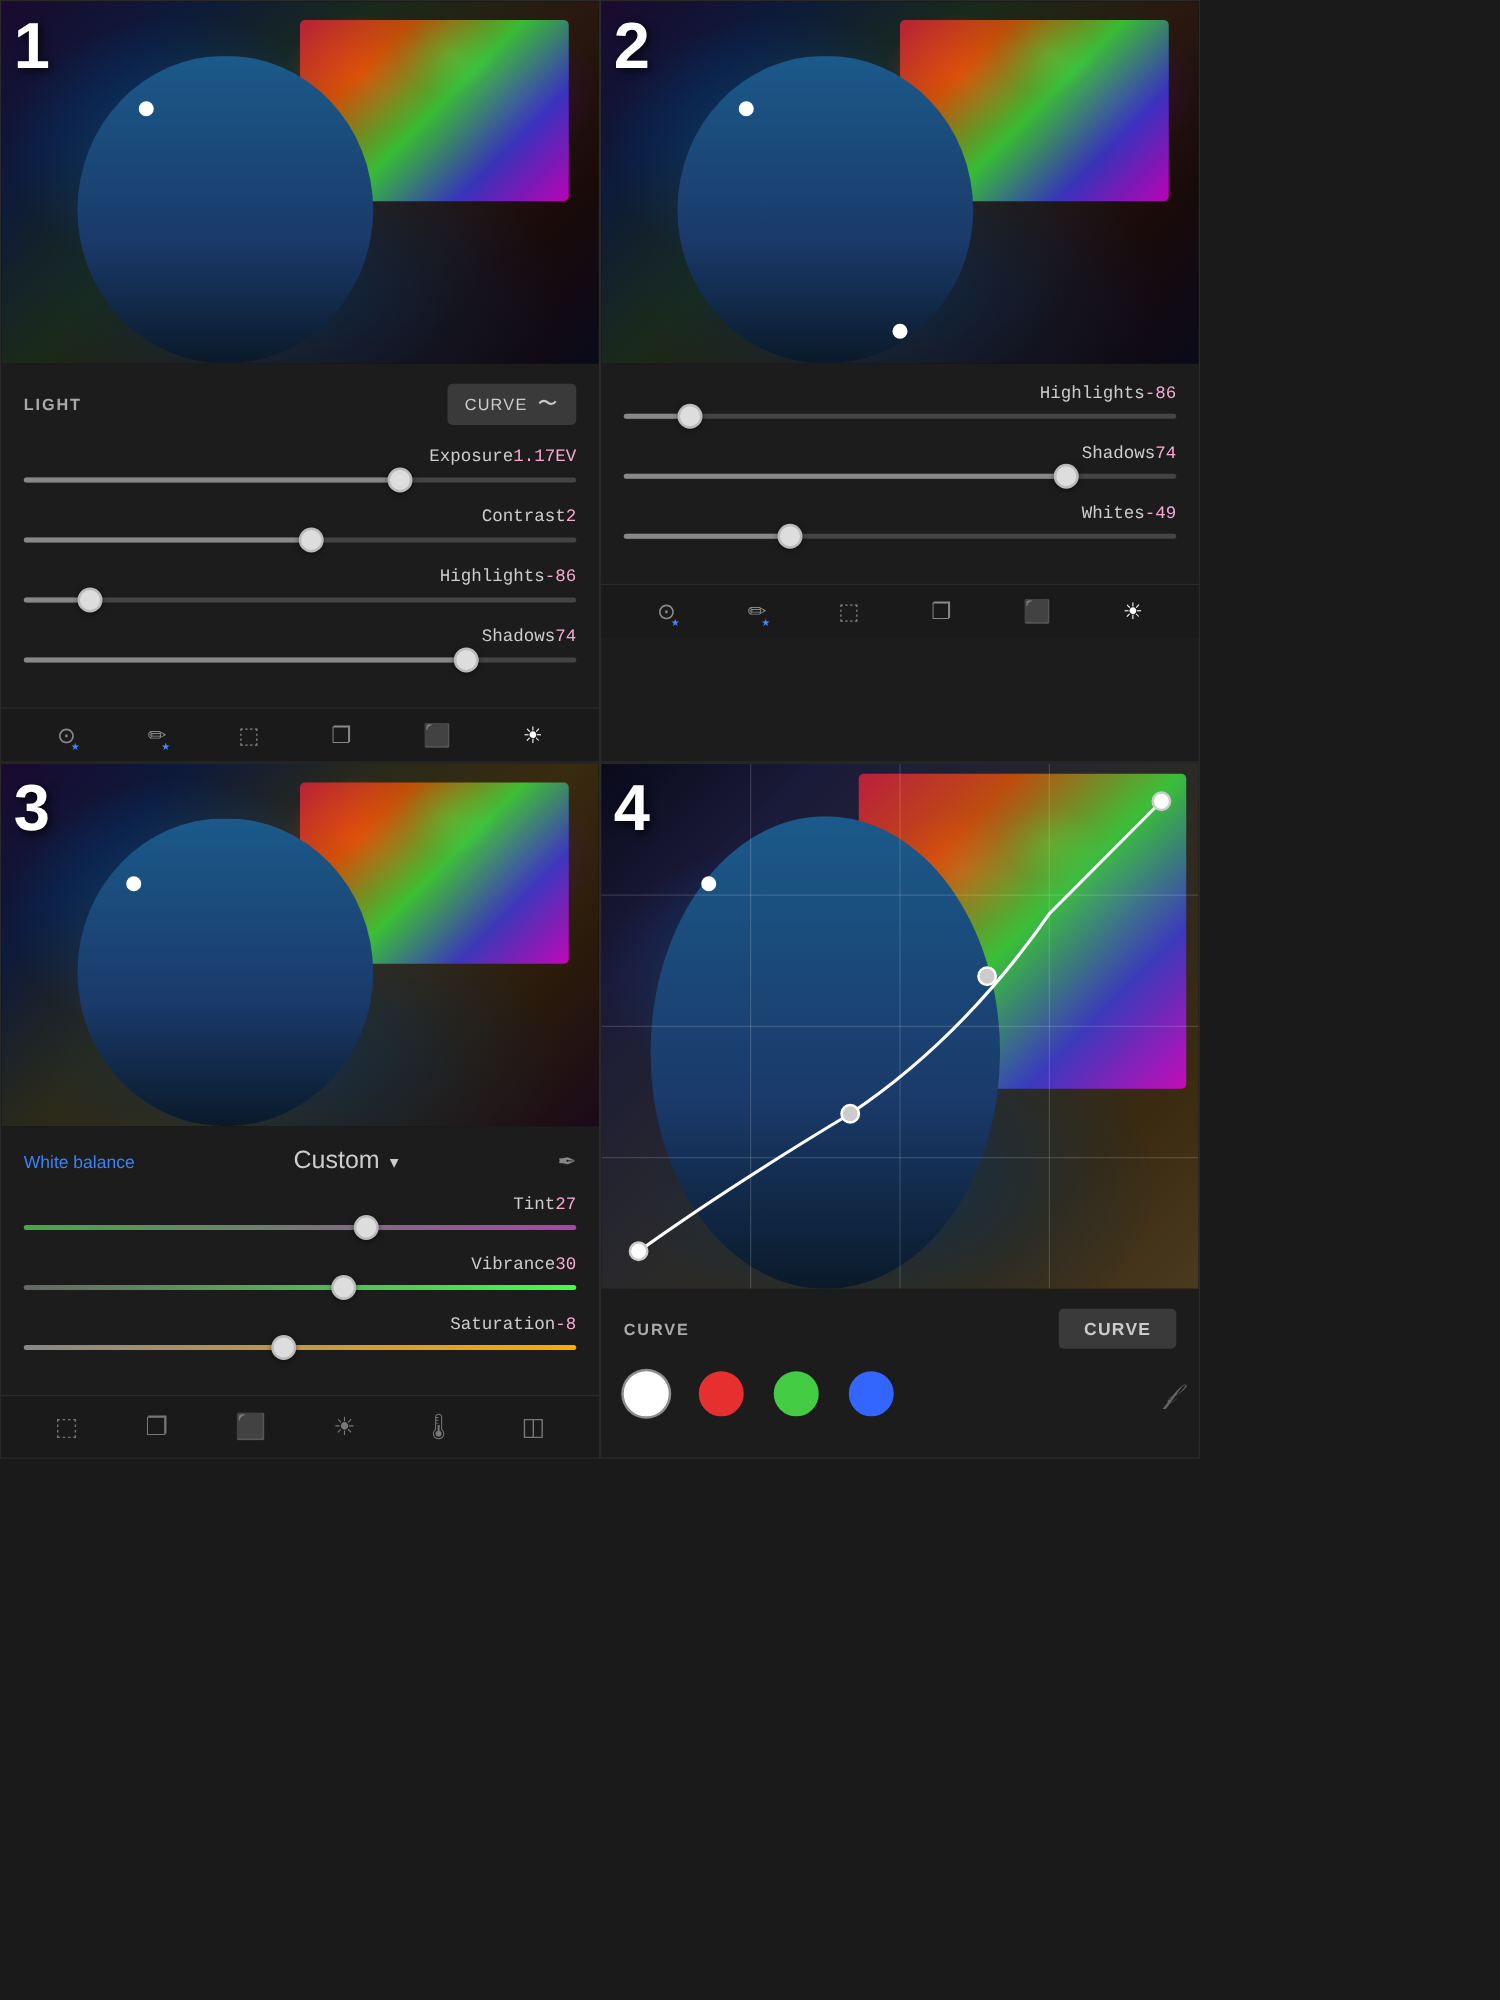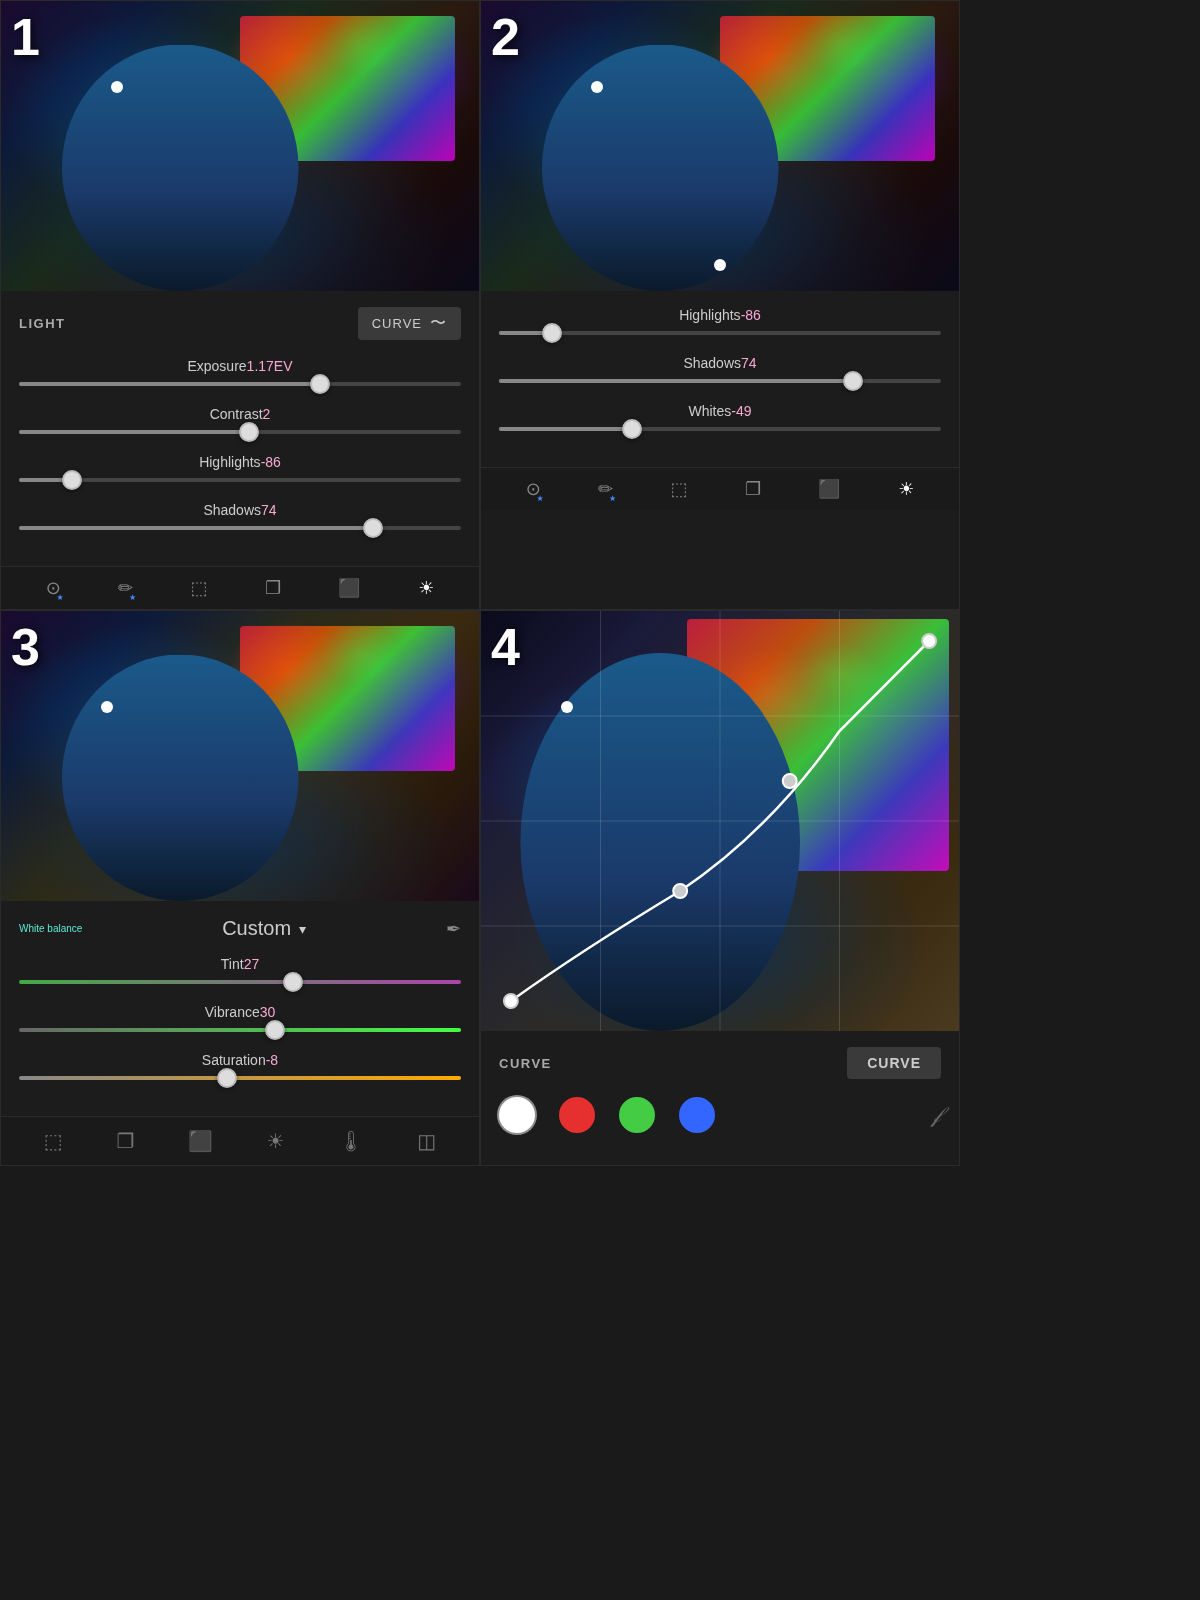--- a/index.html
+++ b/index.html
@@ -134,23 +134,24 @@
     .curve-icon {
       font-size: 16px;
     }
 
     .slider-row {
       margin-bottom: 20px;
     }
 
     .slider-label-row {
       display: flex;
-      justify-content: center;
+      justify-content: flex-end;
       align-items: center;
       margin-bottom: 8px;
+      font-family: Liberation Mono, monospace;
     }
 
     .slider-label {
       font-size: 14px;
       color: #ccc;
     }
 
     .slider-value {
       font-size: 14px;
       color: #f9a8d4;
@@ -213,22 +214,22 @@
 
     
     .wb-row {
       display: flex;
       justify-content: space-between;
       align-items: center;
       margin-bottom: 16px;
     }
 
     .wb-label {
-      font-size: 10px;
-      color: #5eead4;
+      font-size: 14px;
+      color: #3b82f6;
     }
 
     .wb-value-group {
       display: flex;
       align-items: center;
       gap: 8px;
     }
 
     .wb-value {
       font-size: 20px;

